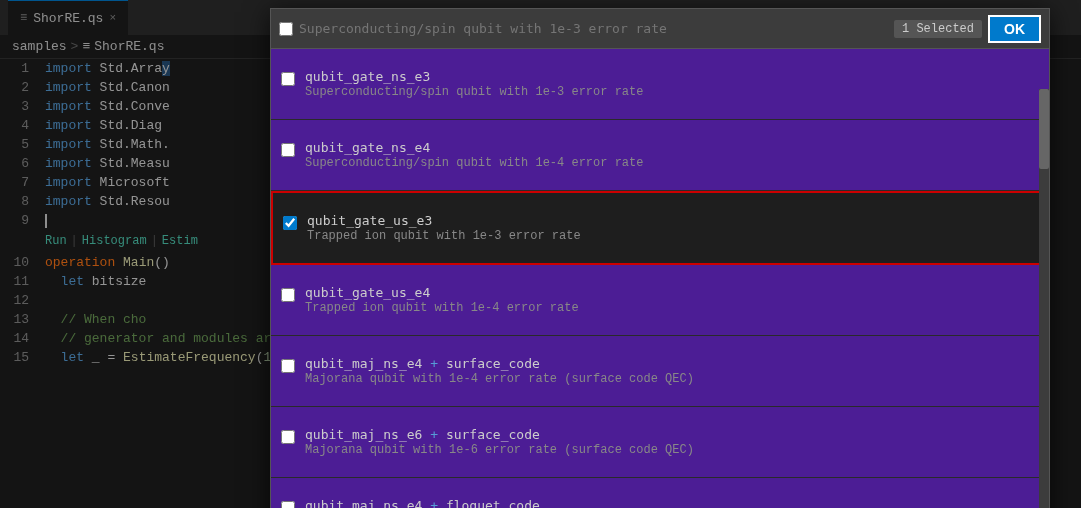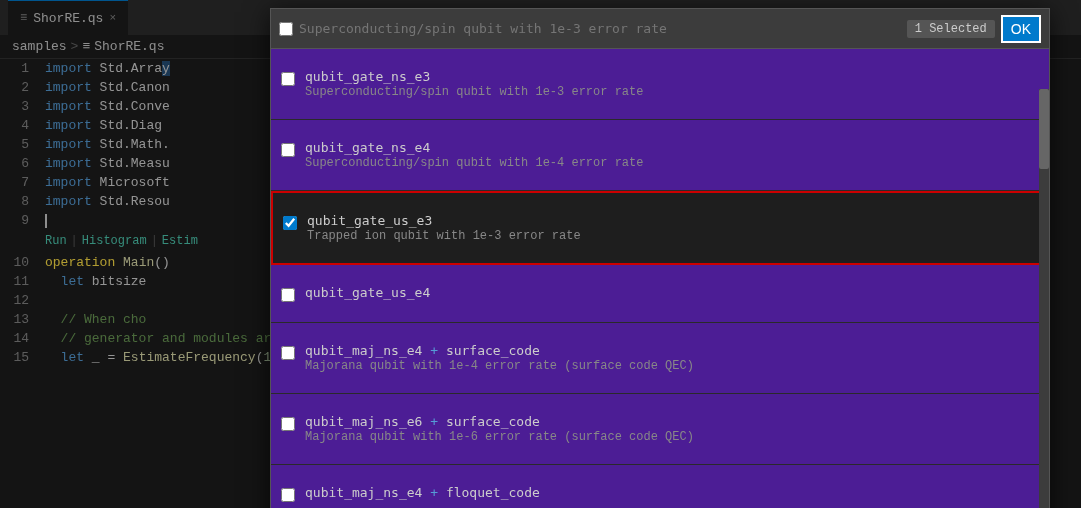--- a/index.html
+++ b/index.html
@@ -83,21 +83,21 @@
       user-select: none;
       flex-shrink: 0;
     }
     .line-content {
       flex: 1;
       white-space: pre;
       font-size: 13px;
       line-height: 19px;
     }
     .kw { color: #569cd6; }
-    .kw2 { color: #fde047; }
+    .kw2 { color: #f97316; }
     .func { color: #dcdcaa; }
     .comment { color: #6a9955; }
     .num { color: #b5cea8; }
 
     
     .run-bar {
       display: flex;
       align-items: center;
       padding: 2px 0 2px 45px;
       font-size: 12px;
@@ -163,22 +163,22 @@
       padding: 2px 8px;
       border-radius: 2px;
       white-space: nowrap;
       margin-left: 24px;
     }
     .ok-button {
       background: #007acc;
       color: #fff;
       border: none;
       font-size: 14px;
-      font-weight: normal;
-      padding: 4px 8px;
+      font-weight: bold;
+      padding: 4px 14px;
       cursor: pointer;
       height: 28px;
       border: 2px solid #fff;
     }
 
     
     .list-item {
       display: flex;
       align-items: flex-start;
       padding: 20px 10px;
@@ -356,20 +356,21 @@
       <div class="item-text">
         <span class="item-name">qubit_gate_us_e3</span>
         <span class="item-desc">Trapped ion qubit with 1e-3 error rate</span>
       </div>
     </div>
 
     <div class="list-item">
       <input type="checkbox" class="item-checkbox" style="">
       <div class="item-text">
         <span class="item-name">qubit_gate_us_e4</span>
+        <span class="item-desc">Trapped ion qubit with 1e-4 error rate</span>
       </div>
     </div>
 
     <div class="list-item">
       <input type="checkbox" class="item-checkbox" style="">
       <div class="item-text">
         <span class="item-name">qubit_maj_ns_e4 <span class="plus">+</span> surface_code</span>
         <span class="item-desc">Majorana qubit with 1e-4 error rate (surface code QEC)</span>
       </div>
     </div>

